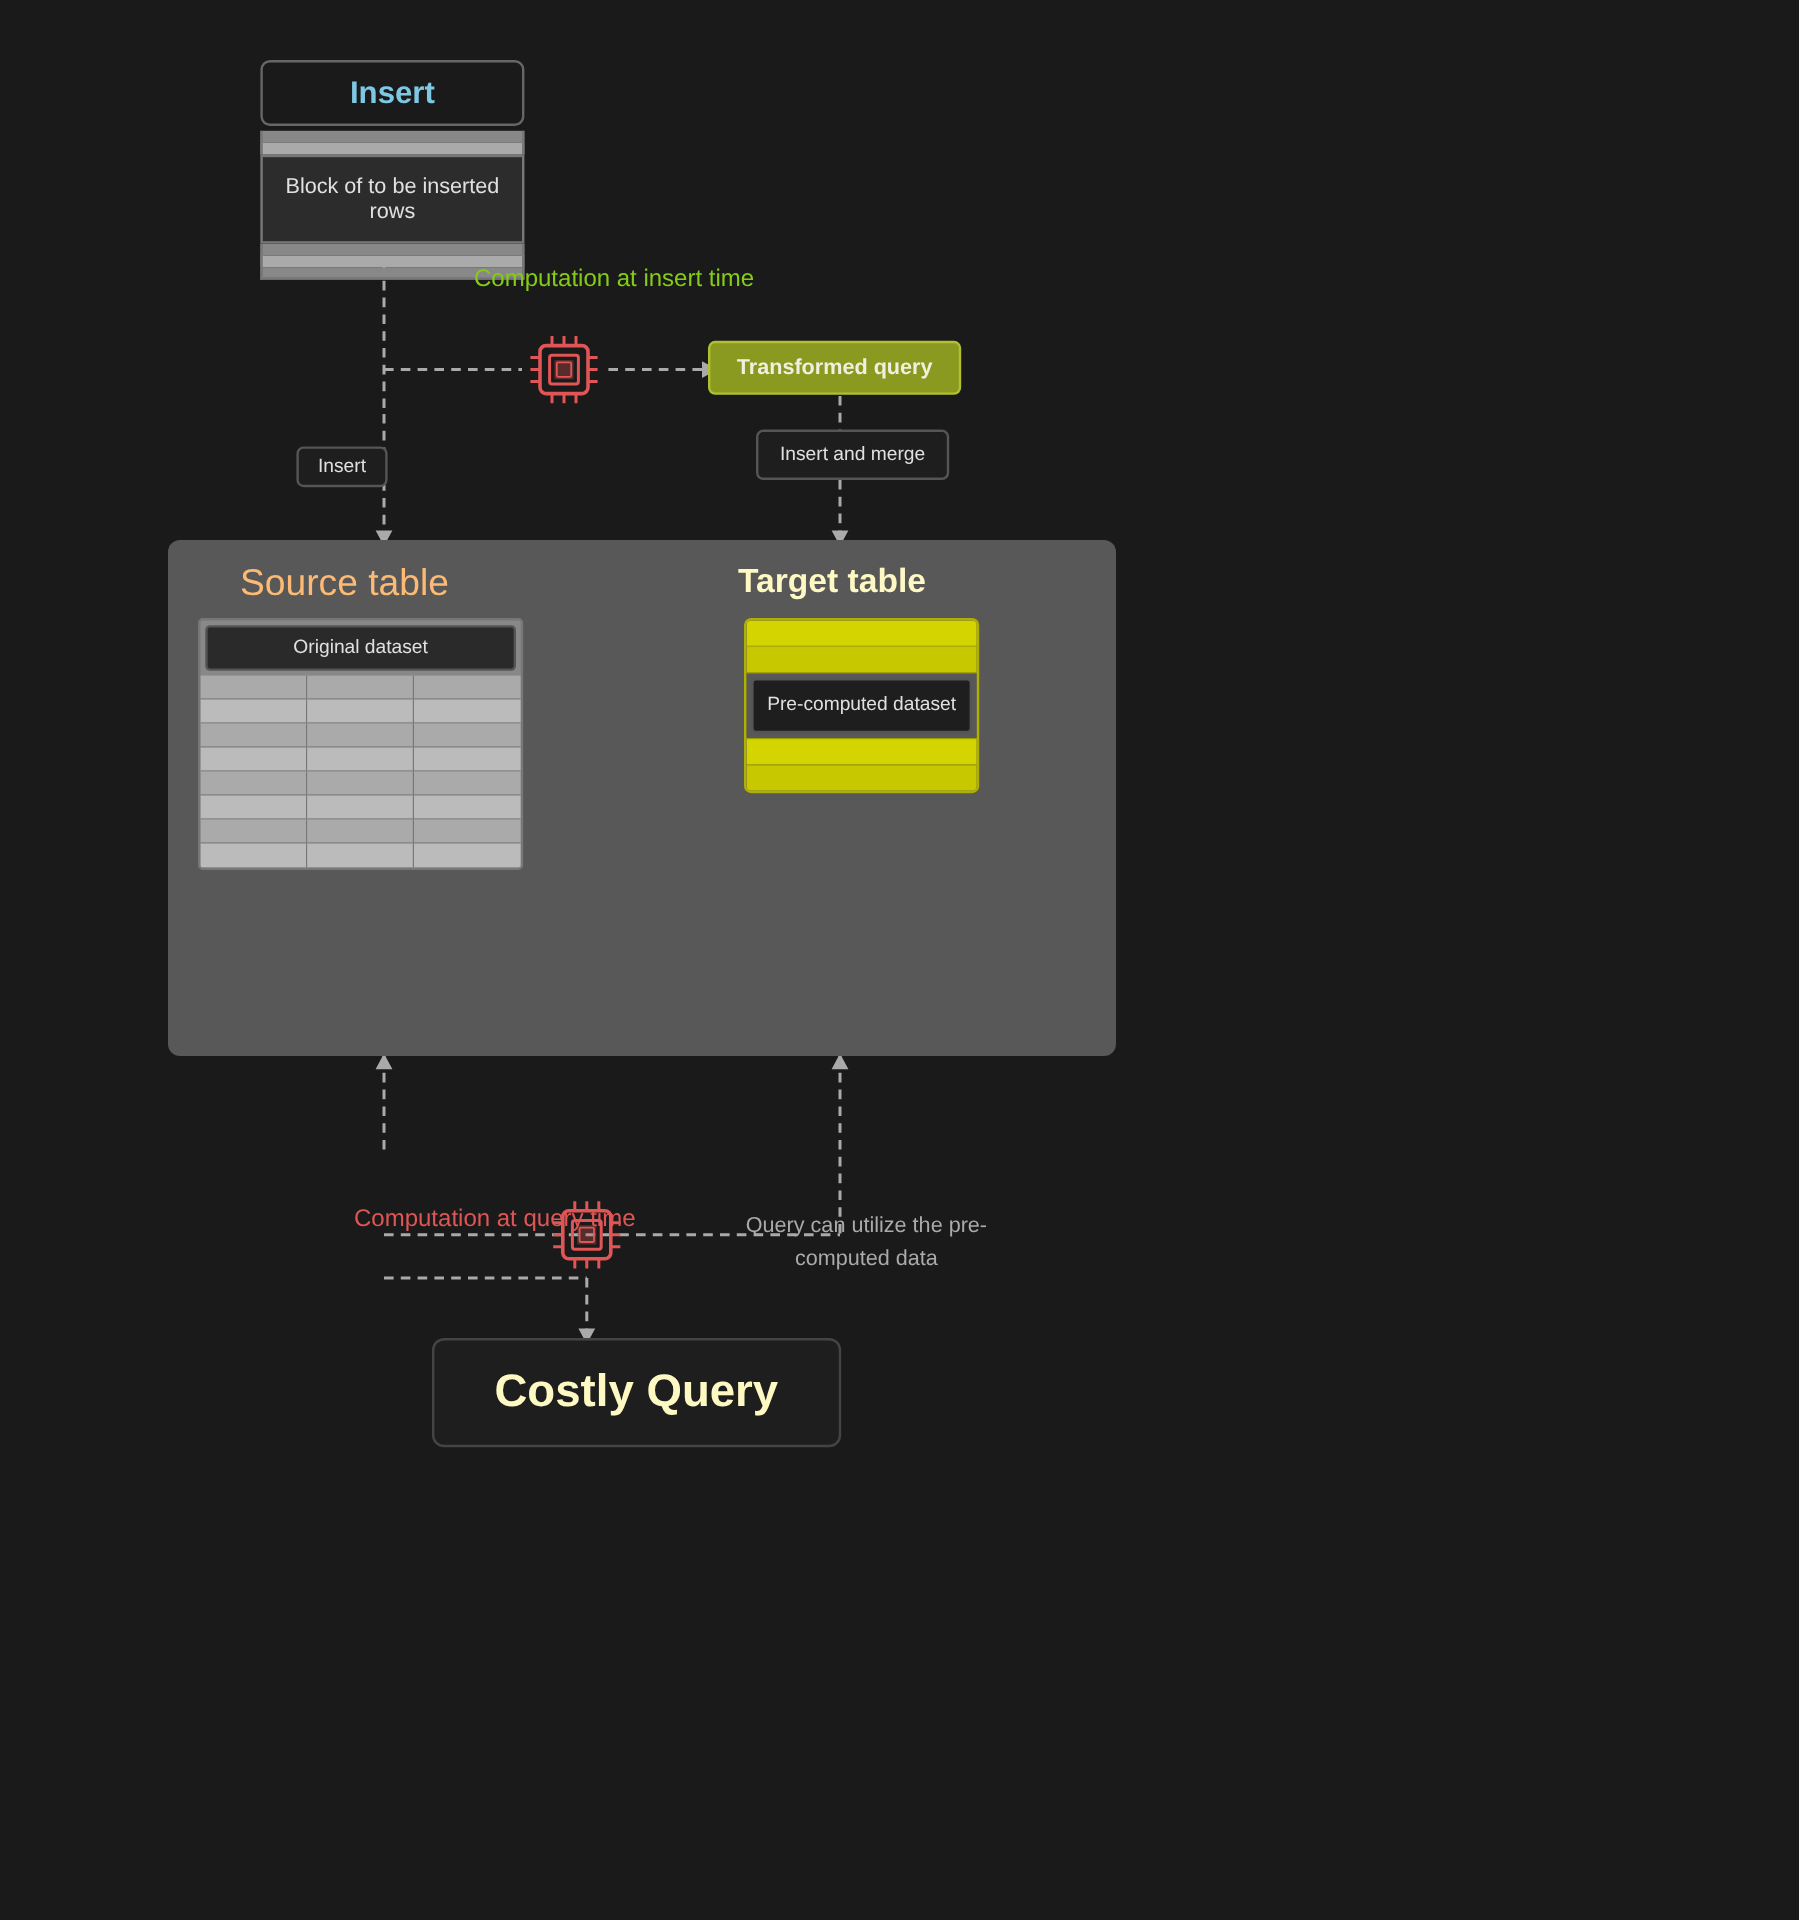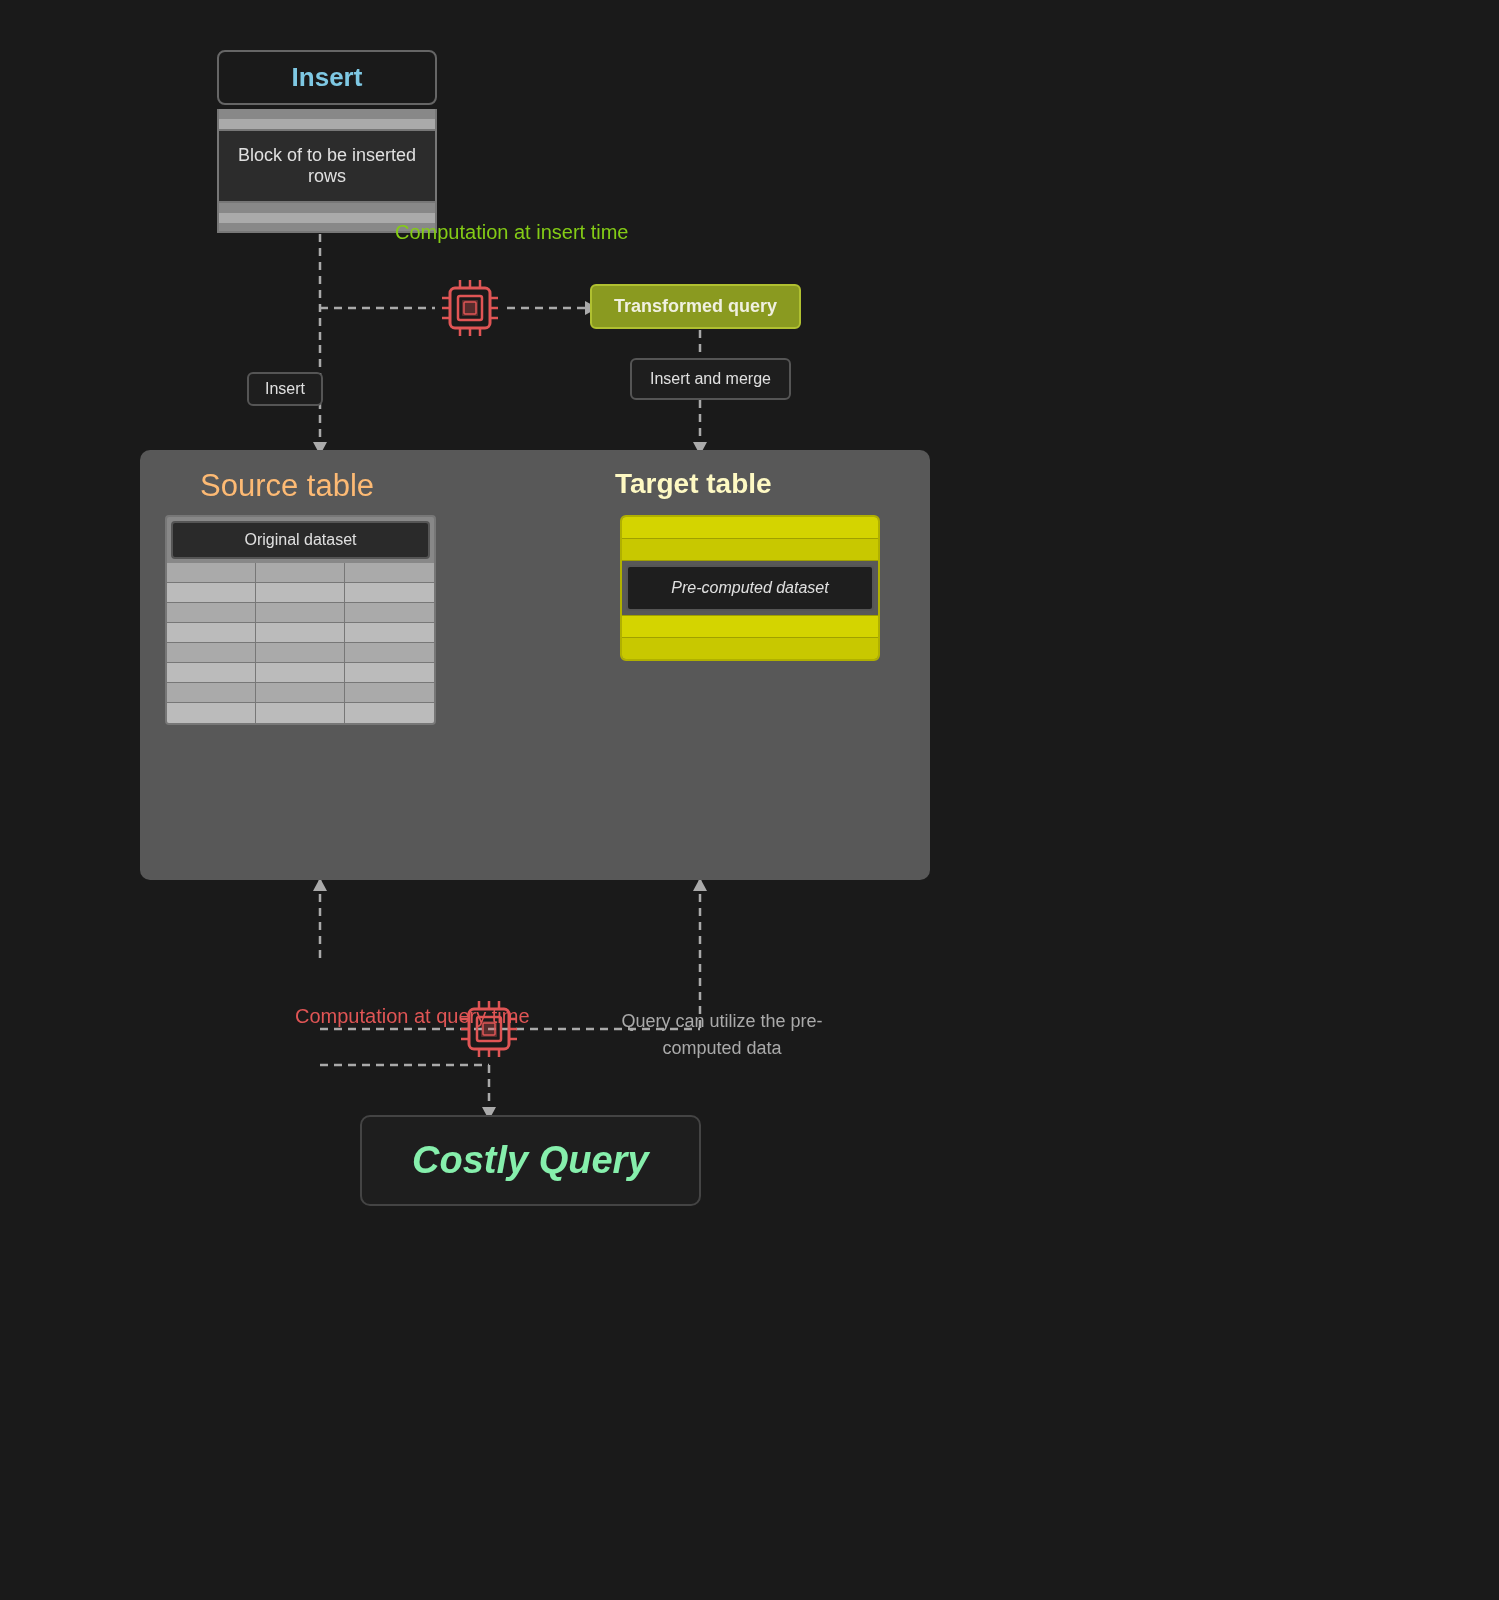--- a/index.html
+++ b/index.html
@@ -145,21 +145,21 @@
       <div style="height:20px;border-bottom:1px solid #777;background:#bbb;"></div>
     <div style="height:20px;border-bottom:1px solid #777;border-right:1px solid #777;background:#aaa;"></div>
       <div style="height:20px;border-bottom:1px solid #777;border-right:1px solid #777;background:#aaa;"></div>
       <div style="height:20px;border-bottom:1px solid #777;background:#aaa;"></div>
     <div style="height:20px;border-right:1px solid #777;background:#bbb;"></div>
       <div style="height:20px;border-right:1px solid #777;background:#bbb;"></div>
       <div style="height:20px;background:#bbb;"></div>
   </div>
 </div>
 
-<div style="position:absolute; top:515px; left:620px; width:260px;font-style:italic;">
+<div style="position:absolute; top:515px; left:620px; width:196px;">
   <div style="border:2px solid #b0b000; border-radius:6px; overflow:hidden;">
 
     <div style="height:22px; background:#d4d400; border-bottom:1px solid #a0a000;"></div>
     <div style="height:22px; background:#c8c800; border-bottom:1px solid #a0a000;"></div>
 
     <div style="background:#1e1e1e; border:2px solid #555; border-radius:4px; color:#e0e0e0; font-size:16px; padding:12px 10px; text-align:center; margin:4px; position:relative; z-index:2;">Pre-computed
 dataset</div>
     <div style="height:22px; background:#d4d400; border-top:1px solid #a0a000;"></div>
     <div style="height:22px; background:#c8c800; border-top:1px solid #a0a000;"></div>
   </div>
@@ -185,13 +185,13 @@
     <line x1="56" y1="36" x2="64" y2="36" stroke="#e05555" stroke-width="2.5"></line>
     <line x1="56" y1="46" x2="64" y2="46" stroke="#e05555" stroke-width="2.5"></line>
     <rect x="28" y="28" width="16" height="16" rx="1" fill="#e05555" opacity="0.3"></rect>
     <rect x="30" y="30" width="12" height="12" rx="1" fill="none" stroke="#e05555" stroke-width="1.5"></rect>
   </svg>
 </div>
 
 <div style="position:absolute; top:1008px; left:612px; color:#aaa; font-size:18px; text-align:center; line-height:1.5; width:220px;">Query can utilize the
 pre-computed data</div>
 
-<div style="position:absolute; top:1115px; left:360px; background:#1e1e1e; border:2px solid #444; border-radius:10px; color:#86efac; font-size:38px; font-weight:bold; padding:22px 50px; text-align:left;font-style:italic;">Costly Query</div>
+<div style="position:absolute; top:1115px; left:360px; background:#1e1e1e; border:2px solid #444; border-radius:10px; color:#fef9c3; font-size:38px; font-weight:bold; padding:22px 50px; text-align:left;">Costly Query</div>
 
 </body></html>

